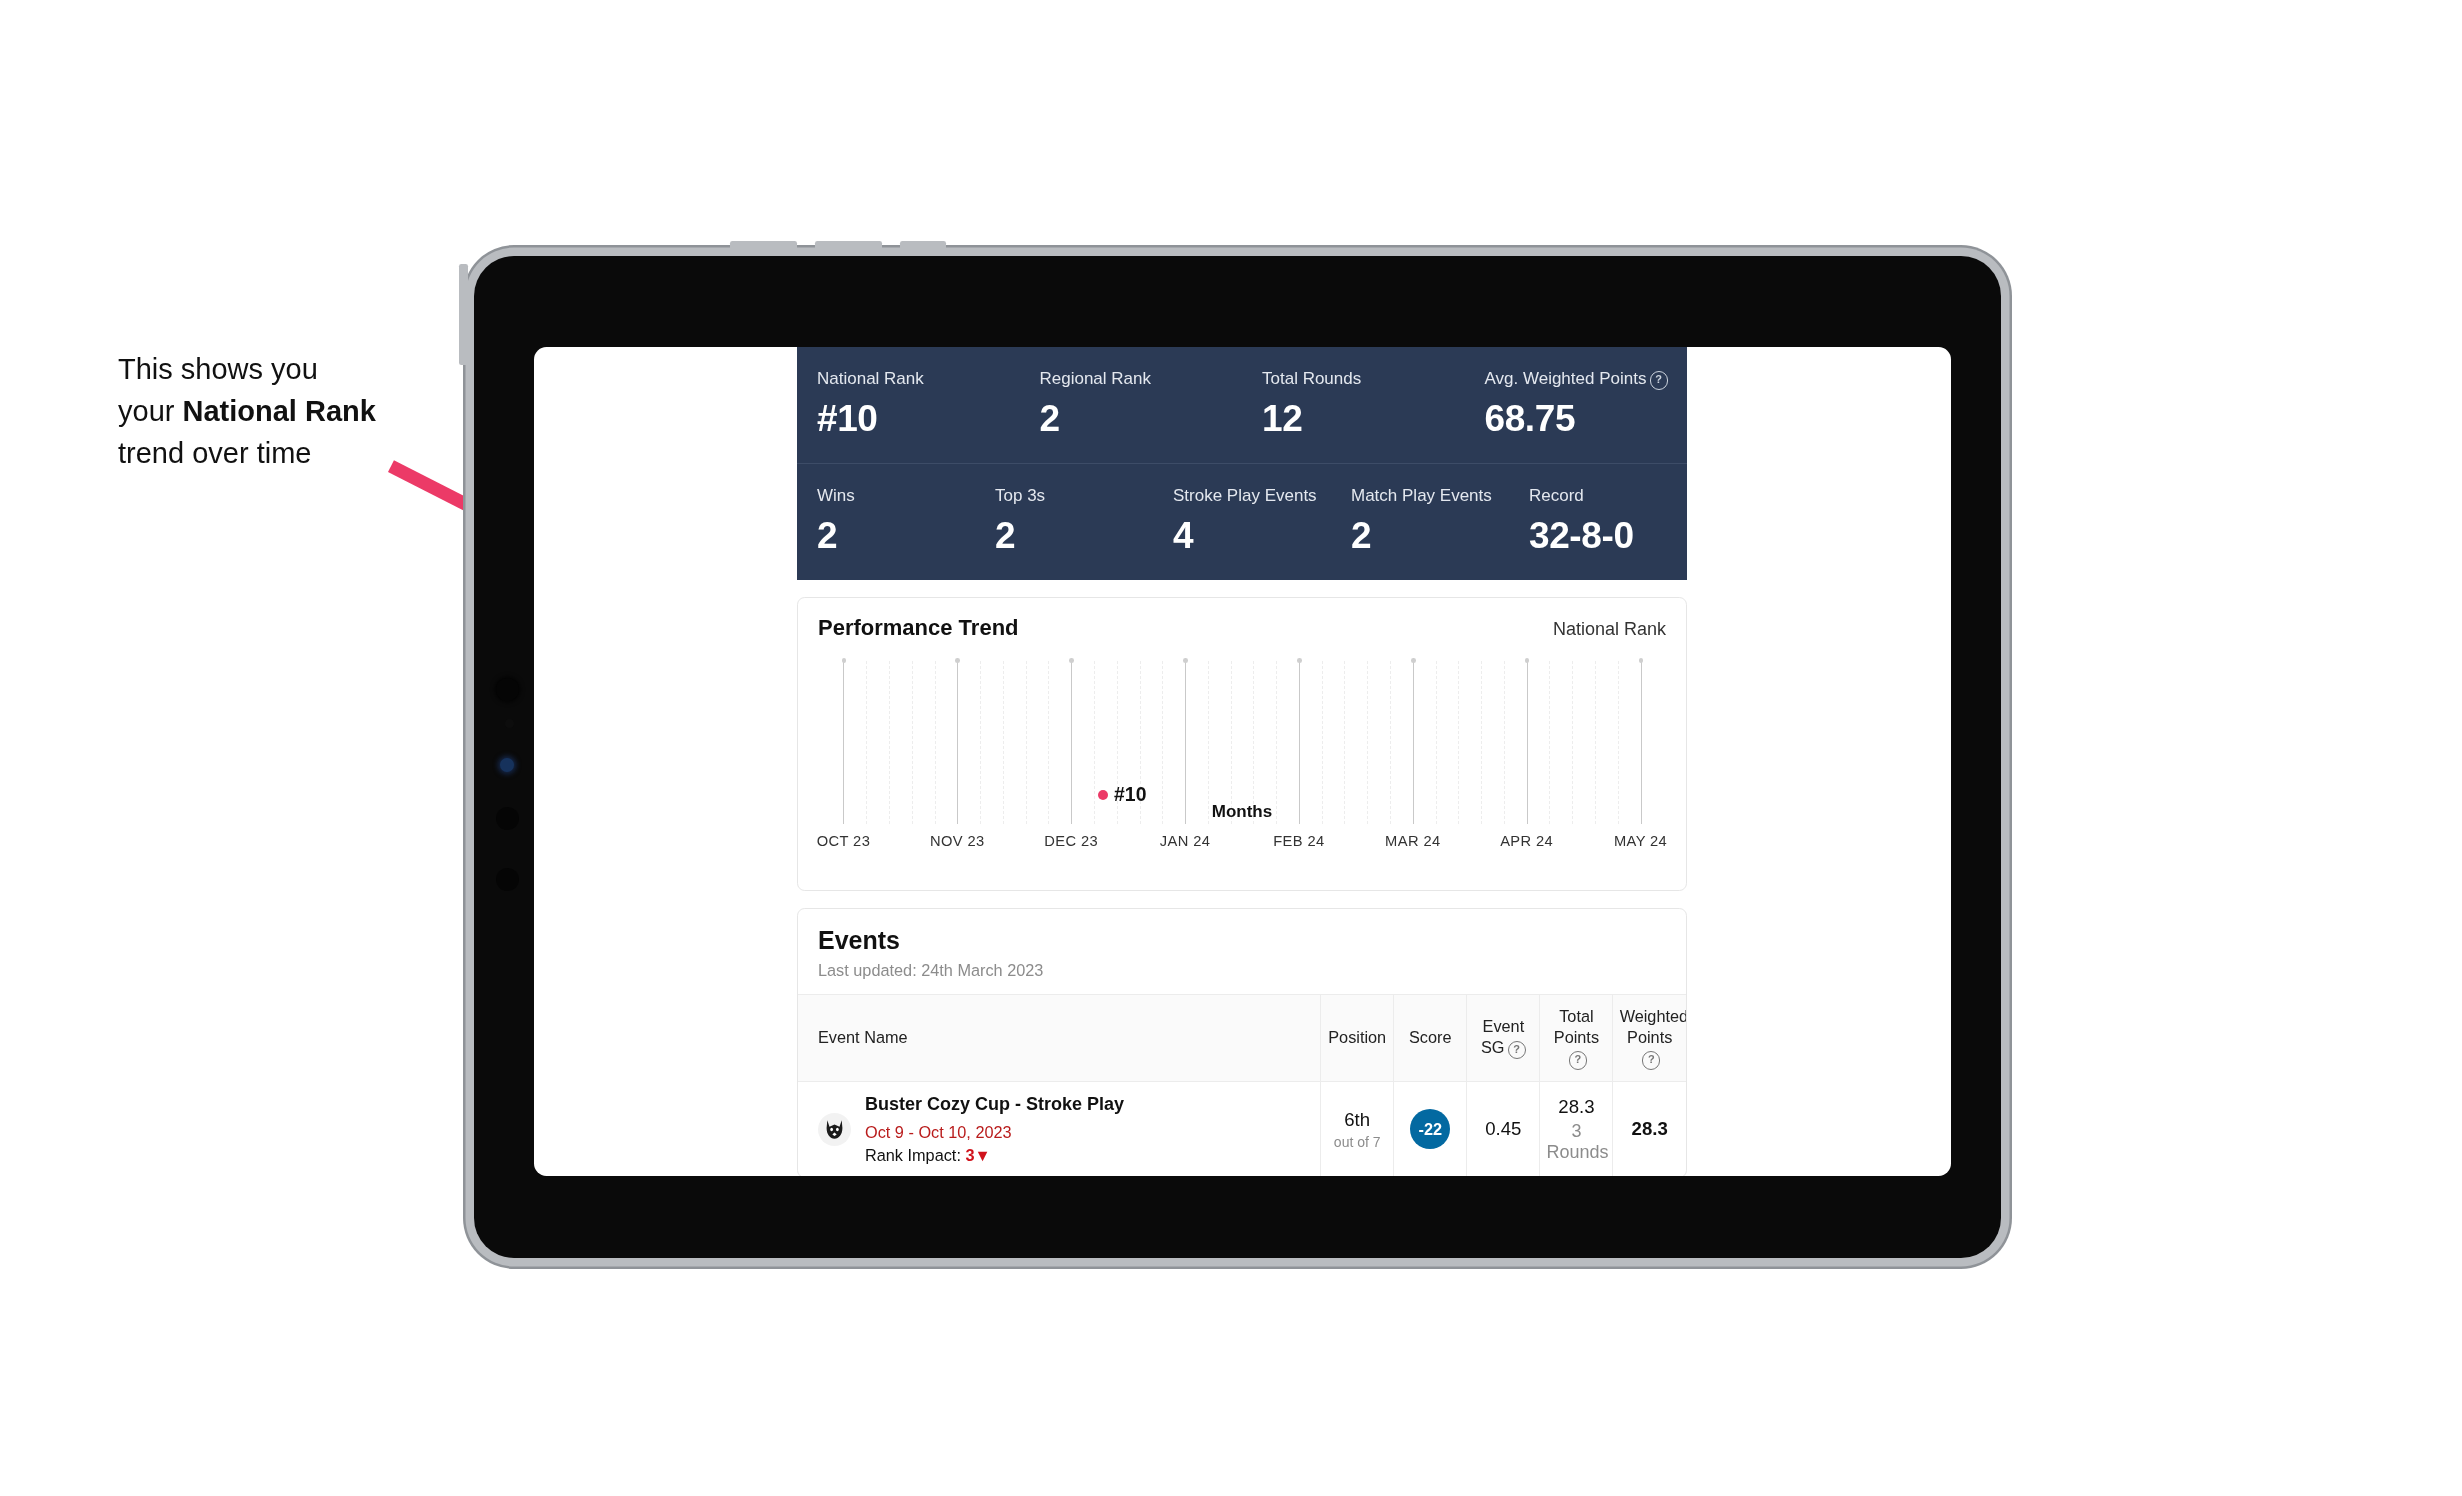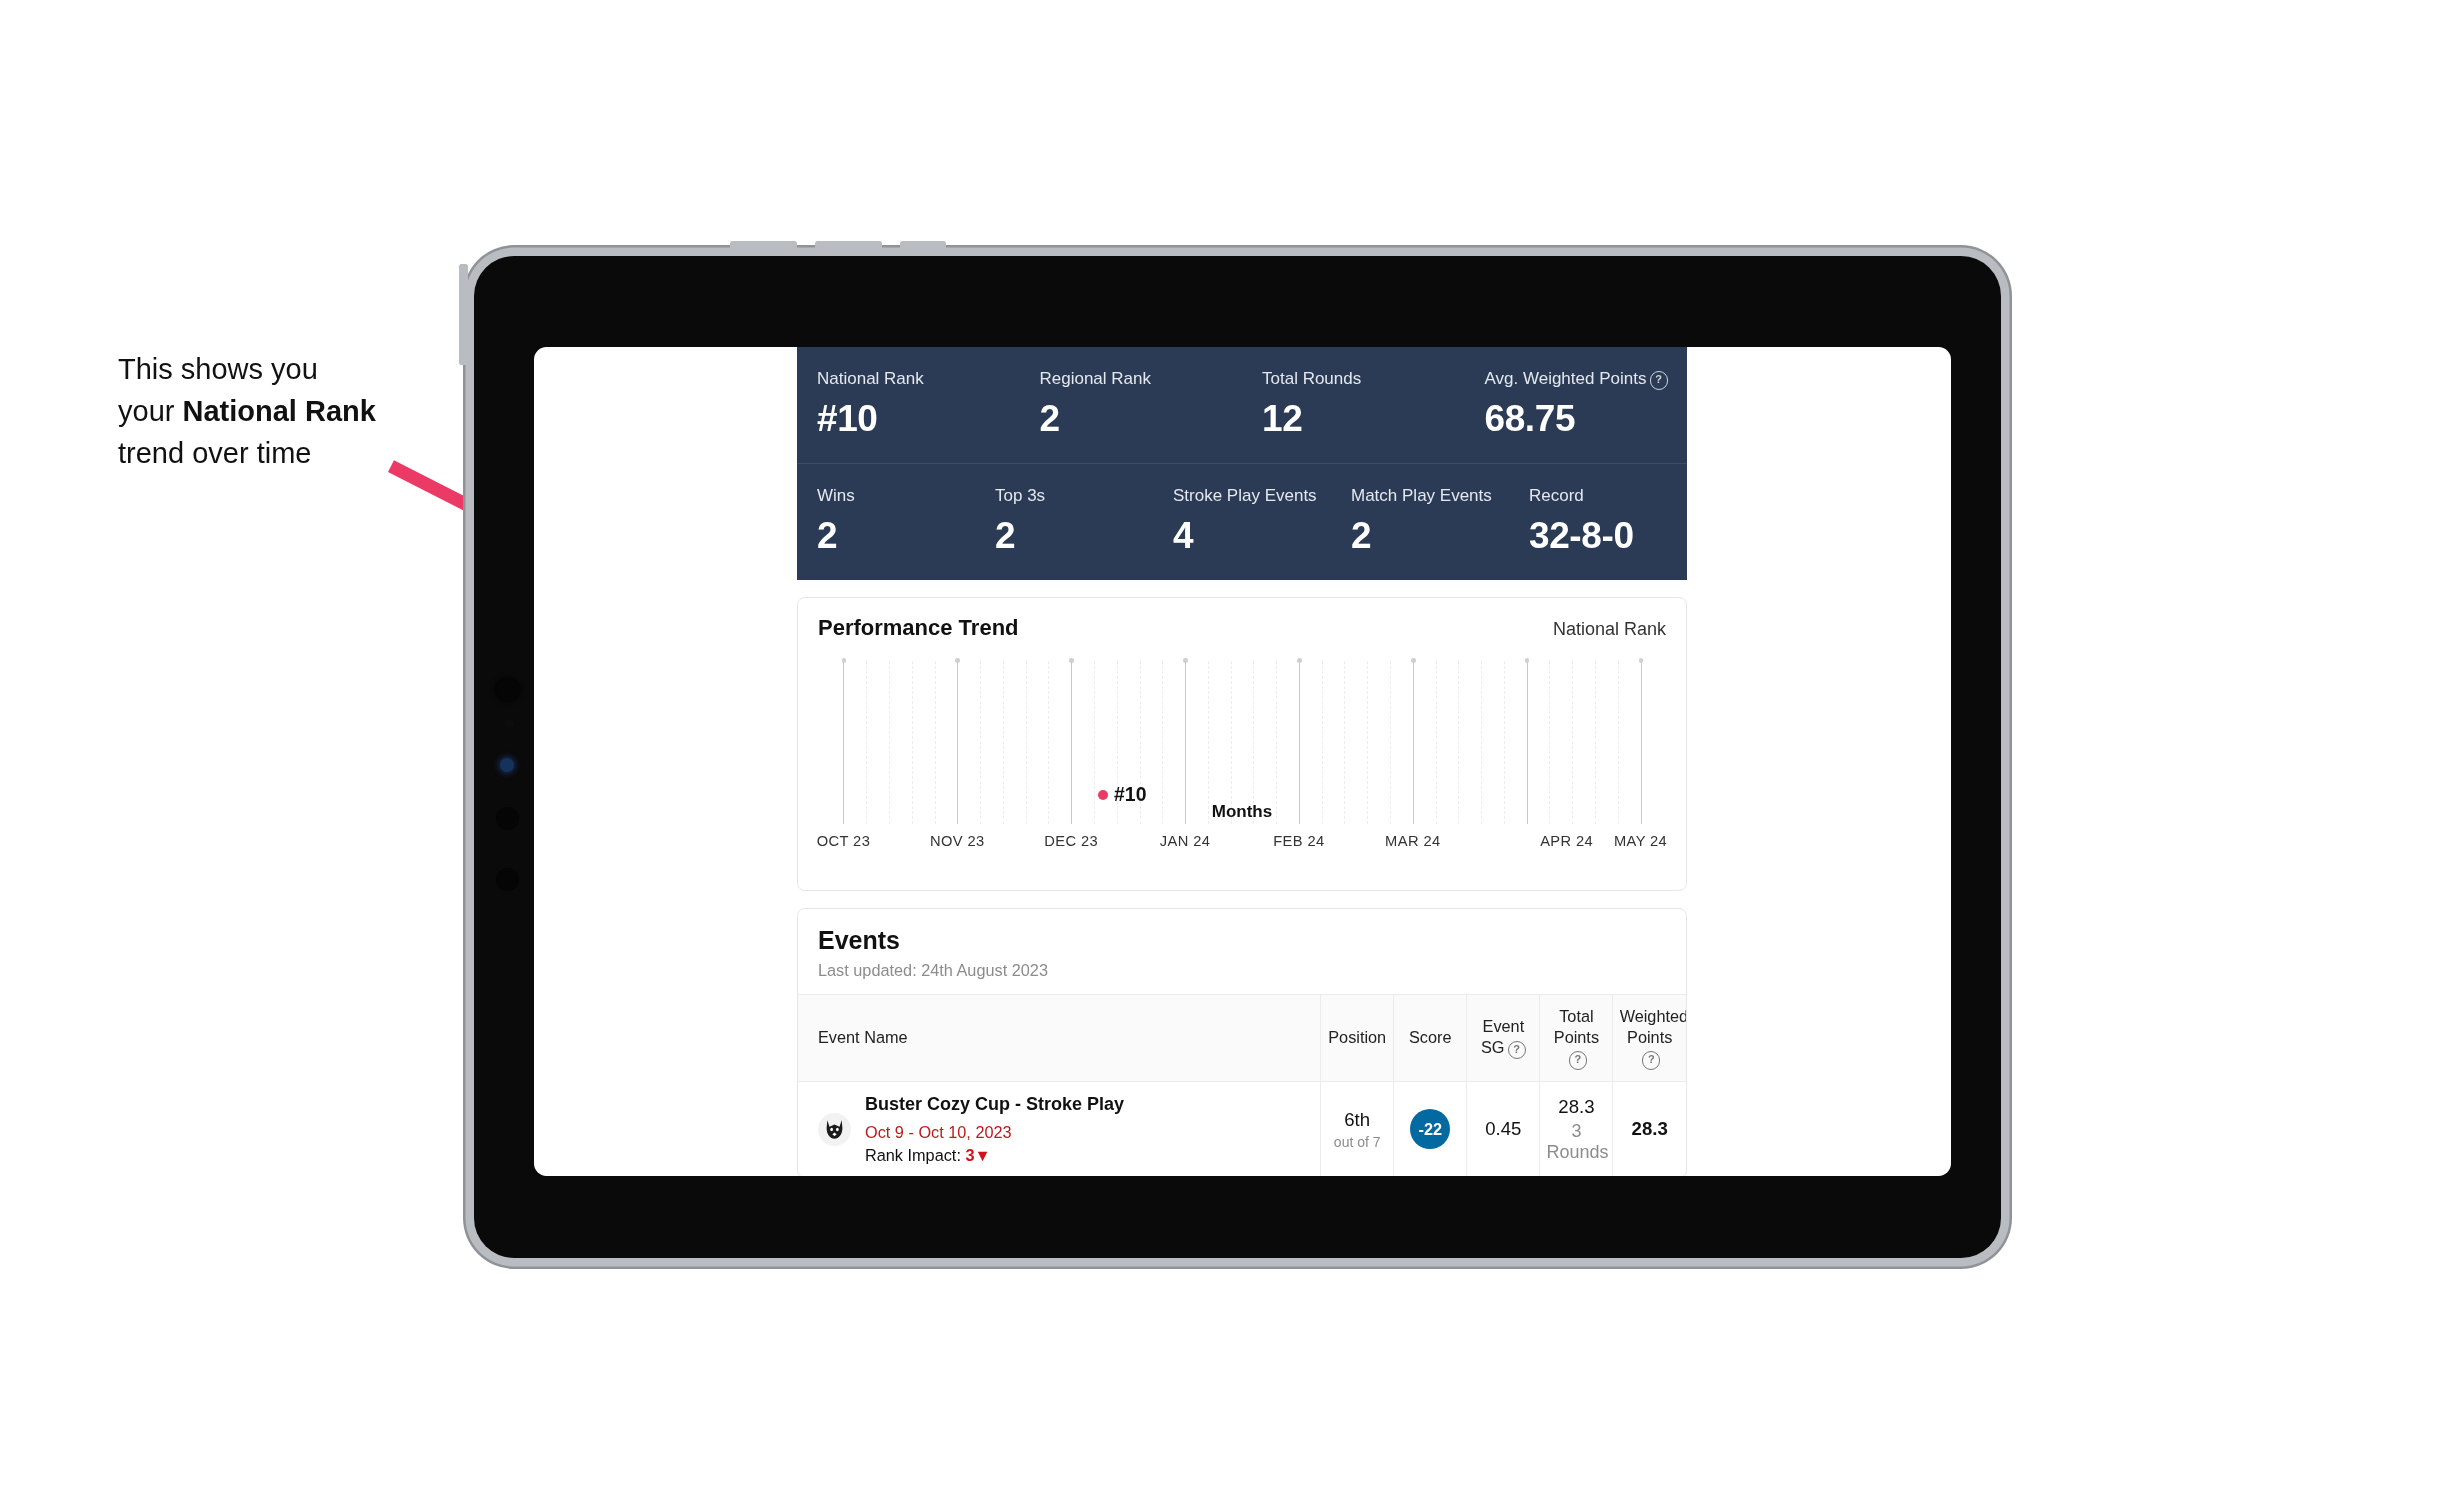--- a/index.html
+++ b/index.html
@@ -208,39 +208,39 @@
               <div class="cap"></div>
             </div>
             <div class="xtick" style="left: 70.1429%;">MAR 24</div>
             <div class="gridline minor" style="left: 72.8286%;"></div>
             <div class="gridline minor" style="left: 75.5143%;"></div>
             <div class="gridline minor" style="left: 78.2%;"></div>
             <div class="gridline minor" style="left: 80.8857%;"></div>
             <div class="gridline" style="left: 83.5714%;">
               <div class="cap"></div>
             </div>
-            <div class="xtick" style="left: 83.5714%; margin-left: 40px;">APR 24</div>
+            <div class="xtick" style="left: 83.5714%;">APR 24</div>
             <div class="gridline minor" style="left: 86.2571%;"></div>
             <div class="gridline minor" style="left: 88.9429%;"></div>
             <div class="gridline minor" style="left: 91.6286%;"></div>
             <div class="gridline minor" style="left: 94.3143%;"></div>
             <div class="gridline" style="left: 97%;">
               <div class="cap"></div>
             </div>
             <div class="xtick" style="left: 97%;">MAY 24</div>
             <div id="dpoint" style="left: calc(33.6171% - 5px); top: 129px; background: rgb(236, 58, 103);"></div>
             <div id="dlabel" style="left: calc(33.6171% + 11px); top: 122px;">#10</div>
           </div>
         <div id="xaxis-title">Months</div>
       </div>
 
       <div class="card" id="events-card">
         <div id="events-head">
           <div id="events-title">Events</div>
-          <div id="events-updated">Last updated: 24th August 2023</div>
+          <div id="events-updated">Last updated: 24th March 2023</div>
         </div>
         <table>
           <thead>
             <tr>
               <th class="name">Event Name</th>
               <th>Position</th>
               <th>Score</th>
               <th><span>Event SG</span><span class="qmark dark">?</span></th>
               <th><span>Total Points</span><span class="qmark dark">?</span></th>
               <th><span>Weighted Points</span><span class="qmark dark">?</span></th>

